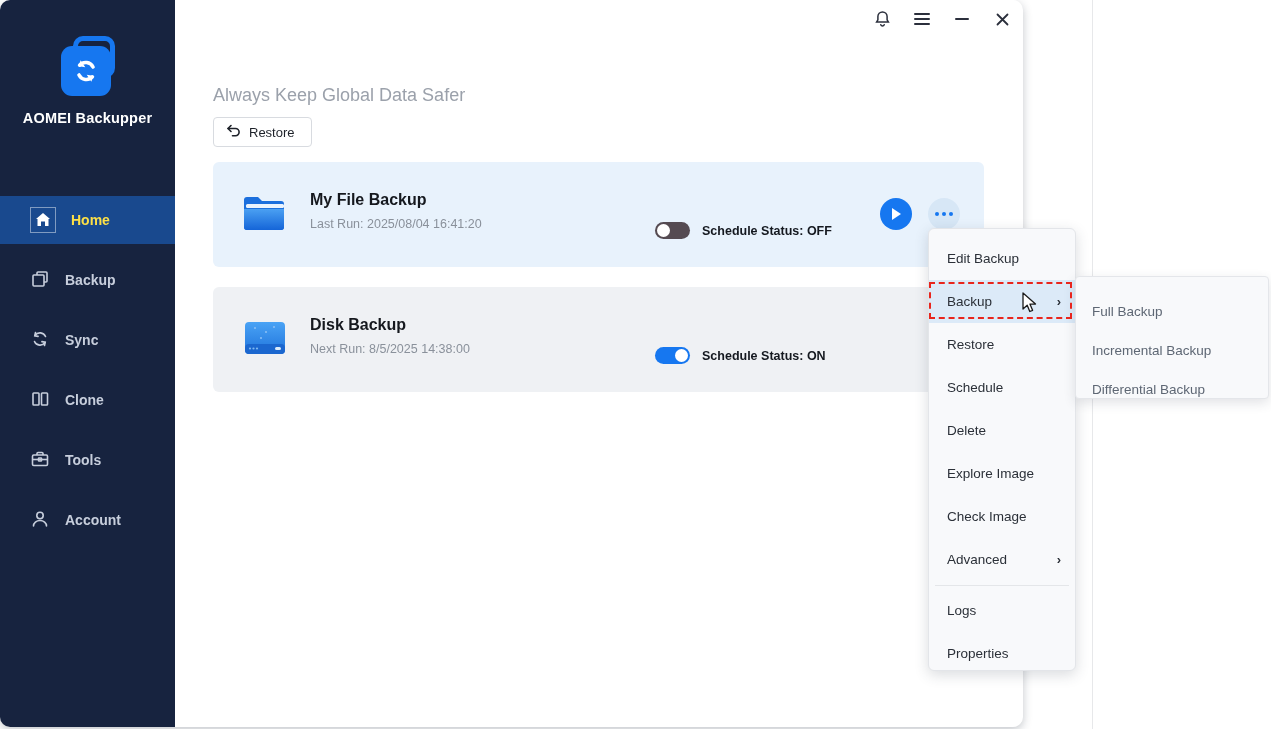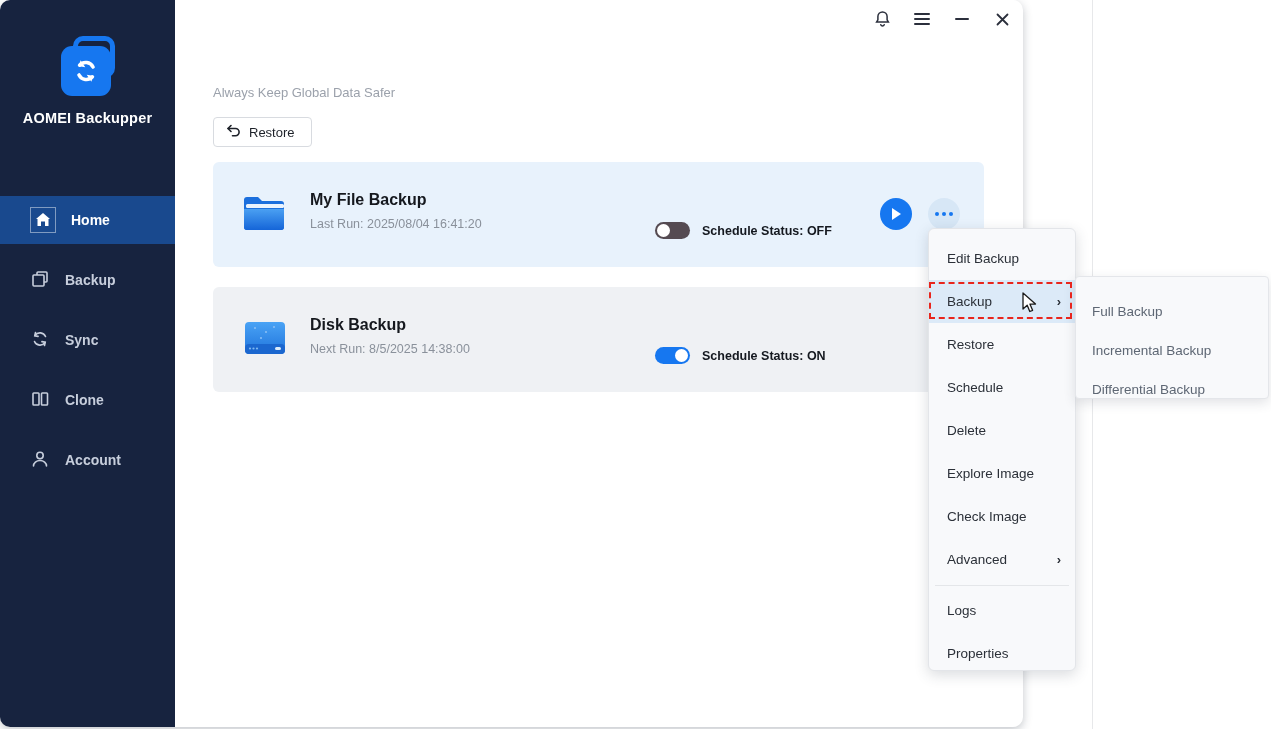--- a/index.html
+++ b/index.html
@@ -22,32 +22,32 @@
   .logo-outline { position:absolute; left:18px; top:0; width:42px; height:42px;
     border:5px solid #1677f0; border-radius:10px; }
   .logo-solid { position:absolute; left:6px; top:10px; width:50px; height:50px;
     background:#1677f0; border-radius:11px; display:flex; align-items:center; justify-content:center; }
   .brand-name { margin-top:12px; color:#ffffff; font-size:14.5px; font-weight:bold; letter-spacing:.2px; }
 
   .nav { position:absolute; top:196px; left:0; width:175px; display:flex; flex-direction:column; gap:12px; }
   .nav-item { height:48px; display:flex; align-items:center; padding-left:30px; gap:15px;
     color:#c7cedc; font-size:14px; font-weight:600; cursor:default; }
   .nav-item svg { flex:0 0 auto; }
-  .nav-item.active { background:#19498e; color:#ffffff; font-weight:bold; }
+  .nav-item.active { background:#19498e; color:#fde047; font-weight:bold; }
   .home-box { width:26px; height:26px; border:1px solid rgba(255,255,255,.45);
     display:flex; align-items:center; justify-content:center; }
 
   
   .content { position:absolute; left:175px; top:0; width:848px; height:727px; }
 
   .win-controls { position:absolute; top:6px; right:9px; display:flex; gap:16px; }
   .win-btn { width:24px; height:26px; display:flex; align-items:center; justify-content:center; color:#2b2f3c; }
 
   .page-title { position:absolute; left:38px; top:50px; font-size:21px; font-weight:bold; color:#111318; }
-  .page-subtitle { position:absolute; left:38px; top:85px; font-size:13px; color:#9ba1ab; }
+  .page-subtitle { position:absolute; left:38px; top:85px; font-size:18px; color:#9ba1ab; }
 
   .restore-btn { position:absolute; left:38px; top:117px; height:30px; padding:0 16px 0 12px;
     background:#ffffff; border:1px solid #d8dbe0; border-radius:4px;
     display:flex; align-items:center; gap:8px; font-size:13px; color:#1d2129; cursor:pointer; }
 
   .task-card { position:absolute; left:38px; width:771px; height:105px; border-radius:6px; }
   .card-blue { top:162px; background:#e8f2fc; }
   .card-gray { top:287px; background:#eff1f4; }
 
   .task-icon { position:absolute; left:28px; top:31px; }
@@ -150,20 +150,31 @@
         <div class="nav-item">
           <span>
             <svg width="20" height="20" viewBox="0 0 20 20" fill="none" stroke="#c7cedc" stroke-width="1.6">
               <rect x="3" y="4" width="6" height="12" rx="0.8"></rect>
               <rect x="11.5" y="4" width="6" height="12" rx="0.8"></rect>
             </svg>
           </span>
           <span>Clone</span>
         </div>
 
+        <div class="nav-item">
+          <span>
+            <svg width="20" height="20" viewBox="0 0 20 20" fill="none" stroke="#c7cedc" stroke-width="1.6">
+              <rect x="2.5" y="6" width="15" height="10.5" rx="1.2"></rect>
+              <path d="M7 6 V4.5 a1 1 0 0 1 1-1 h4 a1 1 0 0 1 1 1 V6"></path>
+              <path d="M2.5 10.5 h15"></path>
+              <rect x="8.5" y="9" width="3" height="3" rx="0.5"></rect>
+            </svg>
+          </span>
+          <span>Tools</span>
+        </div>
 
         <div class="nav-item">
           <span>
             <svg width="20" height="20" viewBox="0 0 20 20" fill="none" stroke="#c7cedc" stroke-width="1.6" stroke-linecap="round">
               <circle cx="10" cy="6.5" r="3.2"></circle>
               <path d="M3.5 17 a6.5 5.5 0 0 1 13 0"></path>
             </svg>
           </span>
           <span>Account</span>
         </div>

